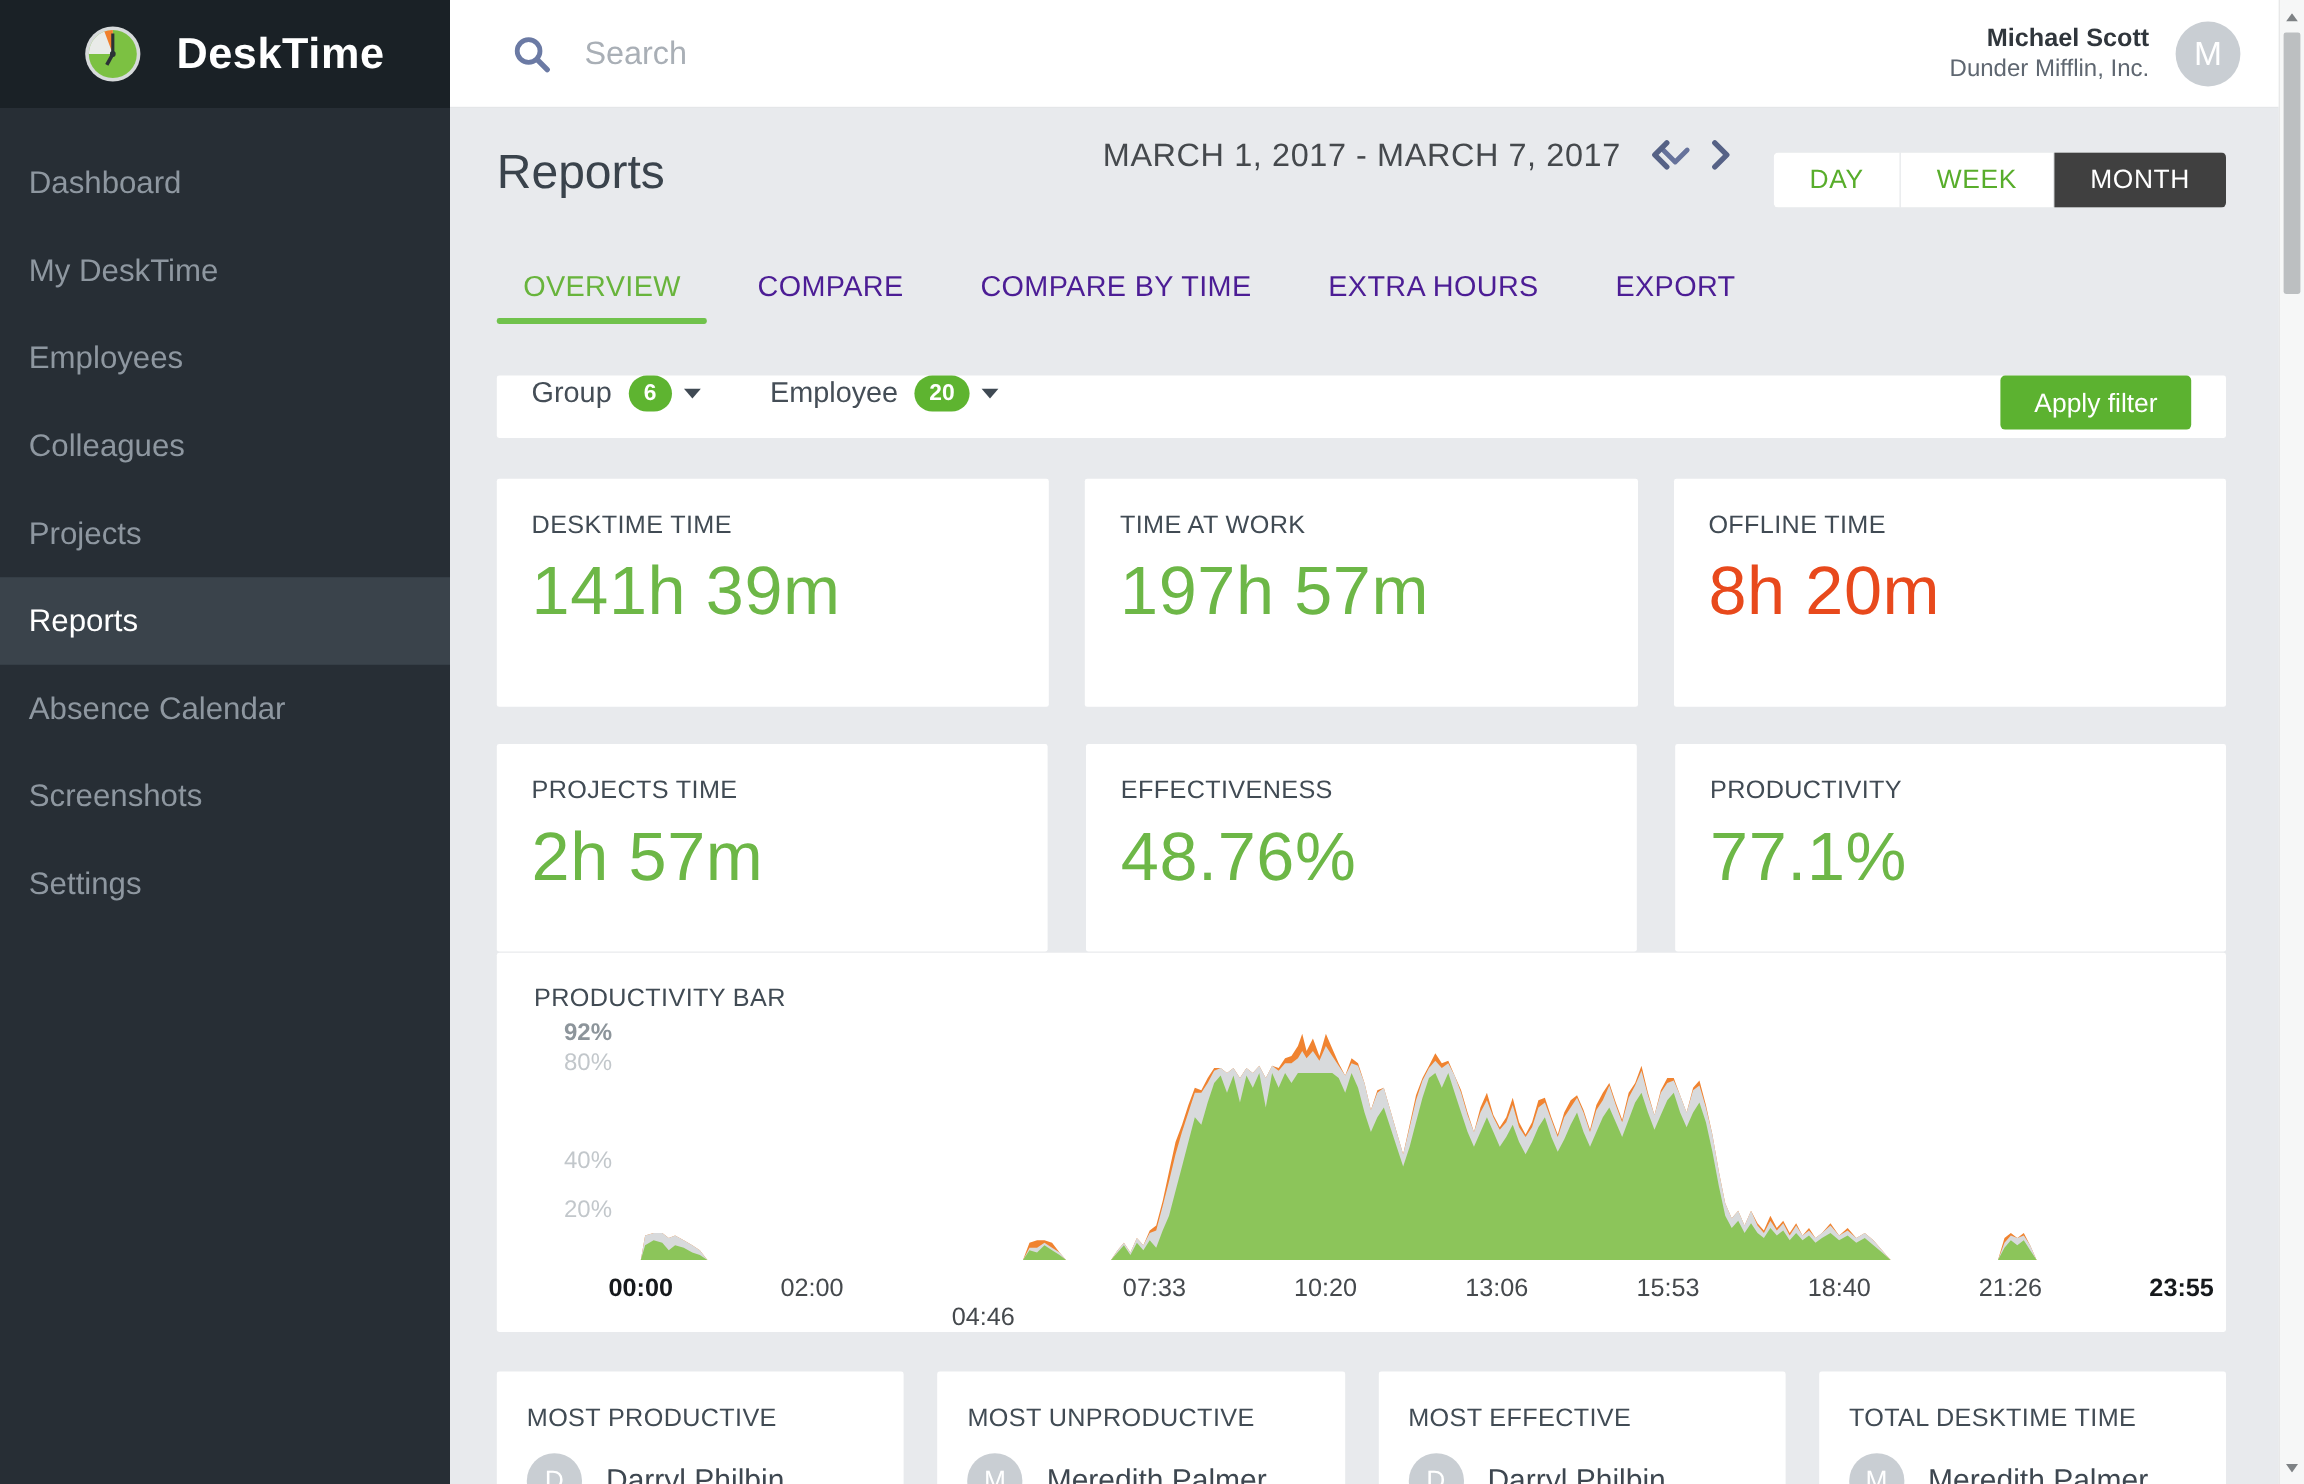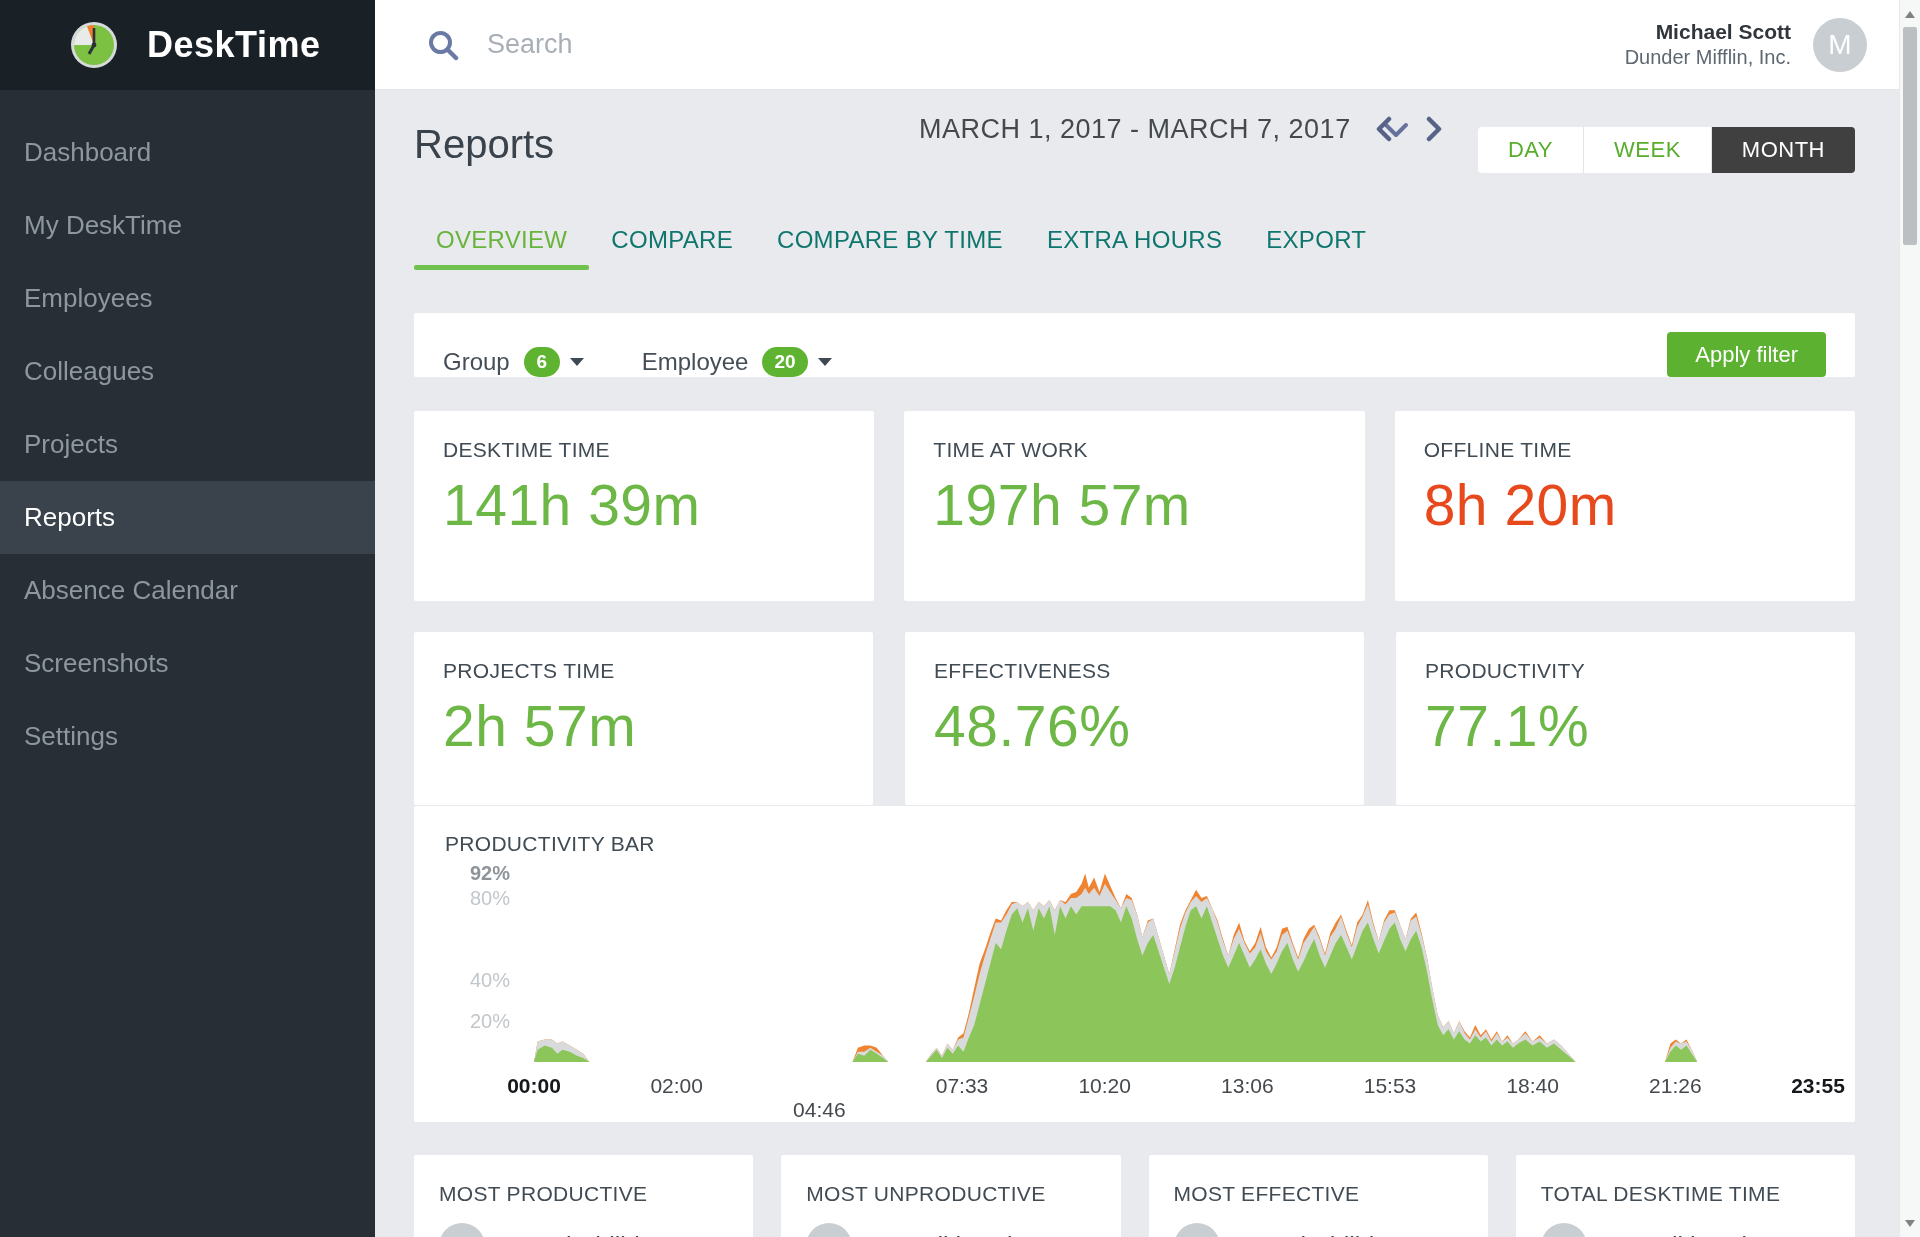--- a/index.html
+++ b/index.html
@@ -48,29 +48,29 @@
   .nav-arrows { position: absolute; left: 962px; top: 26px; display: inline-flex; gap: 34px; }
   .nav-arrow { cursor: pointer; }
   .range-group { position: absolute; right: 0; top: 37px; display: inline-flex;
     border-radius: 4px; overflow: hidden; box-shadow: 0 0 0 1px #dfe1e3 inset; }
   .range-btn { height: 46px; min-width: 101px; padding: 0 30px; background: #fff; color: #58ad2b;
     font-size: 22px; font-weight: 500; display: flex; align-items: center; justify-content: center;
     border-right: 1px solid #e2e4e6; cursor: pointer; letter-spacing: 0.5px; }
   .range-btn:last-child { border-right: none; }
   .range-btn.active { background: #404040; color: #ffffff; }
 
-  .tabs { display: flex; gap: 0; margin-top: 14px; height: 60px; }
+  .tabs { display: flex; gap: 20px; margin-top: 14px; height: 60px; }
   .tab { padding: 0 22px; display: flex; align-items: center; font-size: 24px; font-weight: 500;
-    color: #0f766e; letter-spacing: 0.3px; cursor: pointer; position: relative; }
+    color: #4c1d95; letter-spacing: 0.3px; cursor: pointer; position: relative; }
   .tab.active { color: #68b43c; }
   .tab.active::after { content: ""; position: absolute; left: 0; right: 0; bottom: 0;
     height: 5px; background: #70c24c; border-radius: 2px; }
 
-  .filter-card { margin-top: 43px; height: 64px; background: #ffffff; border-radius: 2px;
-    display: flex; align-items: flex-end; padding: 0 29px; }
+  .filter-card { margin-top: 43px; height: 52px; background: #ffffff; border-radius: 2px;
+    display: flex; align-items: flex-start; padding: 0 29px; }
   .filter-ctrl { display: inline-flex; align-items: center; margin-right: 58px; cursor: pointer; }
   .filter-label { font-size: 24px; color: #454e57; margin-right: 14px; }
   .count-pill { background: #5eb430; color: #fff; font-size: 19px; font-weight: bold;
     border-radius: 15px; padding: 4px 12px; min-width: 36px; text-align: center; margin-right: 10px; }
   .tri-down { width: 0; height: 0; border-left: 7px solid transparent; border-right: 7px solid transparent;
     border-top: 8px solid #3f4953; }
   .apply-btn { margin-left: auto; background: #5cb230; color: #fff; border: none; cursor: pointer;
     font-family: inherit; font-size: 22px; font-weight: 500; height: 45px; padding: 0 28px; border-radius: 4px; }
 
   .stats-grid { display: grid; grid-template-columns: repeat(3, 1fr); column-gap: 30px; }

